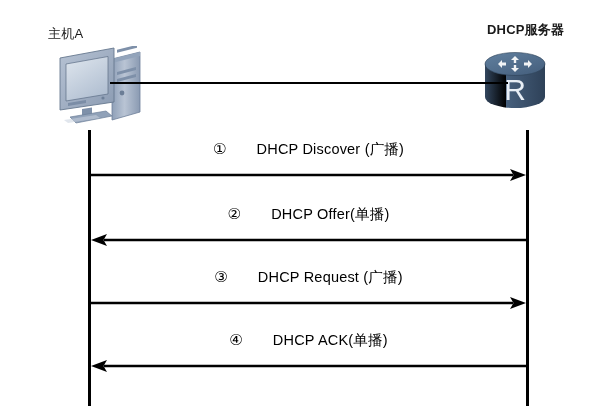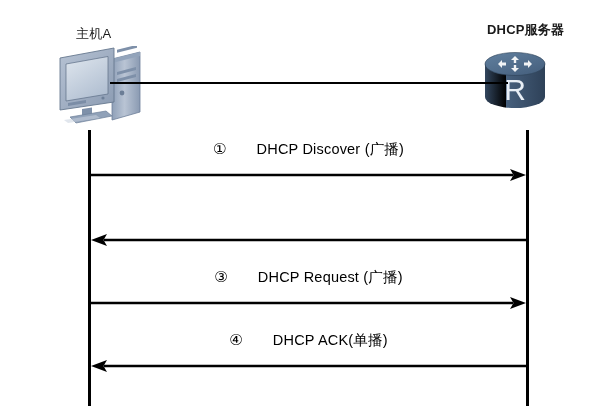--- a/index.html
+++ b/index.html
@@ -19,21 +19,21 @@
   }
 
   
   .node-label {
     position: absolute;
     font-size: 13px;
     color: #1a1a1a;
     white-space: nowrap;
     letter-spacing: 0.2px;
   }
-  #host-label   { left: 76px;  top: 25px; }
+  #host-label   { left: 48px;  top: 25px; }
   #server-label { left: 487px; top: 21px; font-weight: bold; }
 
   
   #host-icon {
     position: absolute;
     left: 56px;
     top: 46px;
     width: 92px;
     height: 84px;
   }
@@ -190,20 +190,23 @@
     <div class="msg-text">
       <span class="msg-num">①</span><span>DHCP Discover (广播)</span>
     </div>
     <svg class="msg-arrow" viewBox="0 0 441 14" xmlns="http://www.w3.org/2000/svg">
       <line x1="2" y1="7" x2="425" y2="7" stroke="#000000" stroke-width="2.4"></line>
       <path d="M438 7 L422 13 L425.5 7 L422 1 Z" fill="#000000"></path>
     </svg>
   </div>
 
   <div class="message" id="msg-2">
+    <div class="msg-text">
+      <span class="msg-num">②</span><span>DHCP Offer(单播)</span>
+    </div>
     <svg class="msg-arrow" viewBox="0 0 441 14" xmlns="http://www.w3.org/2000/svg">
       <line x1="16" y1="7" x2="439" y2="7" stroke="#000000" stroke-width="2.4"></line>
       <path d="M3 7 L19 1 L15.5 7 L19 13 Z" fill="#000000"></path>
     </svg>
   </div>
 
   <div class="message" id="msg-4">
     <div class="msg-text">
       <span class="msg-num">④</span><span>DHCP ACK(单播)</span>
     </div>

